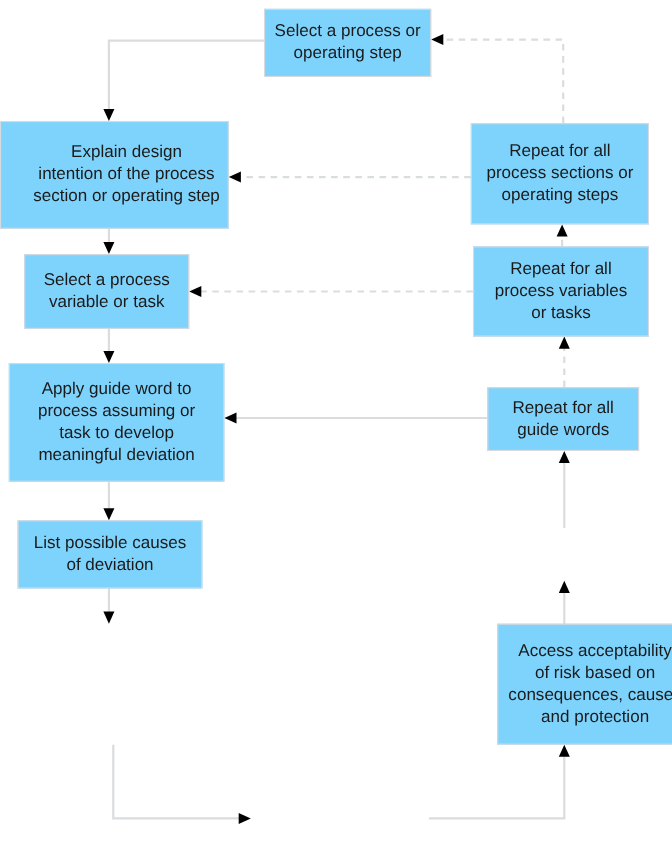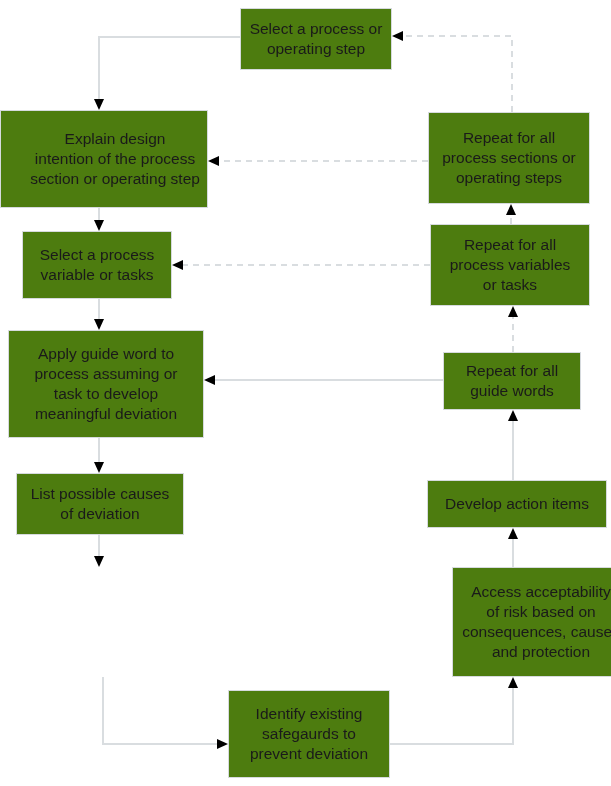--- a/index.html
+++ b/index.html
@@ -13,21 +13,21 @@
   #canvas {
     position: relative;
     width: 611px;
     height: 786px;
     background: #ffffff;
     overflow: hidden;
   }
   .node {
     position: absolute;
     box-sizing: border-box;
-    background: #4d7c0f;
+    background: #7dd3fc;
     border: 1px solid #d6dade;
     color: #1a1a1a;
     font-size: 15.5px;
     line-height: 1.28;
     text-align: center;
     display: flex;
     align-items: center;
     justify-content: center;
     padding: 2px 6px;
     white-space: pre-line;
@@ -145,42 +145,38 @@
 
   <div class="node" style="left:0px; top:110px; width:208px; height:98px;padding-left:28px;">Explain design
 intention of the process
 section or operating step</div>
 
   <div class="node" style="left:428px; top:112px; width:162px; height:92px;">Repeat for all
 process sections or
 operating steps</div>
 
   <div class="node" style="left:22px; top:231px; width:150px; height:68px;">Select a process
-variable or tasks</div>
+variable or task</div>
 
   <div class="node" style="left:430px; top:224px; width:160px; height:82px;">Repeat for all
 process variables
 or tasks</div>
 
   <div class="node" style="left:8px; top:330px; width:196px; height:108px;">Apply guide word to
 process assuming or
 task to develop
 meaningful deviation</div>
 
   <div class="node" style="left:443px; top:352px; width:138px; height:58px;">Repeat for all
 guide words</div>
 
   <div class="node" style="left:16px; top:473px; width:168px; height:62px;text-align:center;">List possible causes
 of deviation</div>
 
-  <div class="node" style="left:427px; top:480px; width:180px; height:48px;">Develop action items</div>
 
 
   <div class="node" style="left:424px; top:567px; width:178px; height:110px;margin-left:28px;">Access acceptability
 of risk based on
 consequences, causes
 and protection</div>
 
-  <div class="node" style="left:228px; top:690px; width:162px; height:88px;">Identify existing
-safegaurds to
-prevent deviation</div>
 
 </div>
 
 </body></html>

